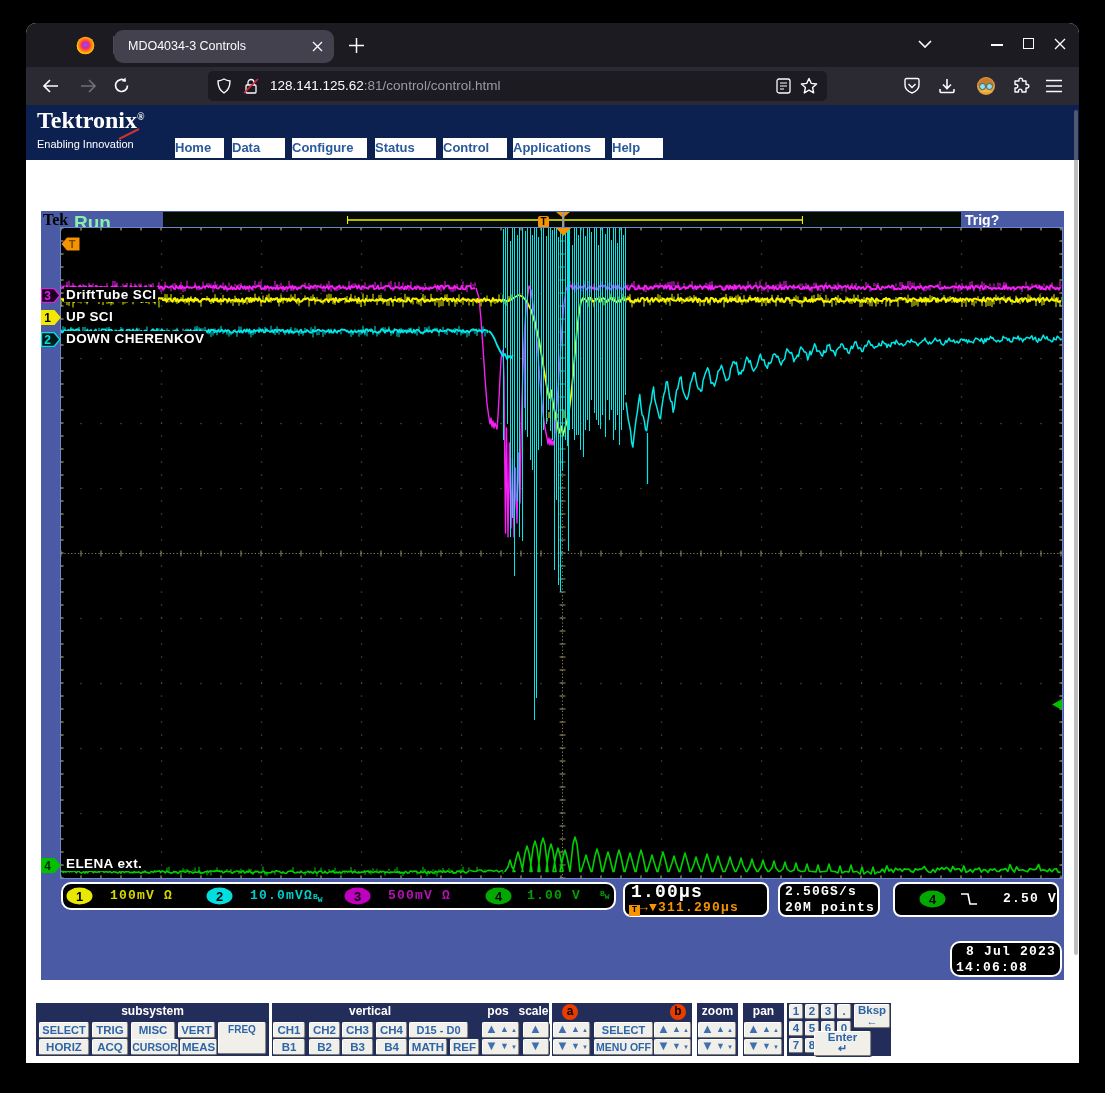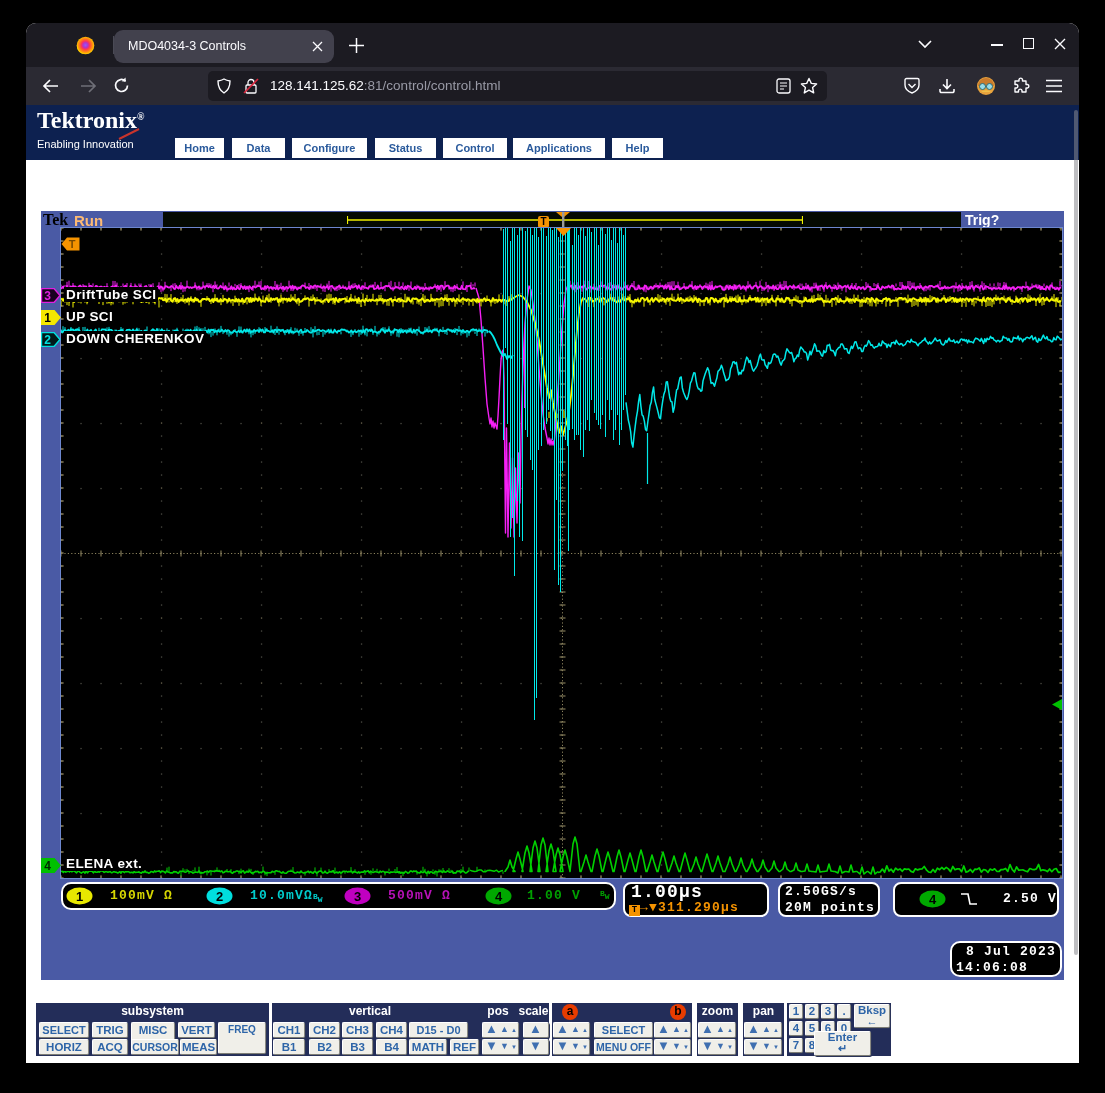--- a/index.html
+++ b/index.html
@@ -5,21 +5,21 @@
 body{width:1105px;height:1093px;background:#000;font-family:"Liberation Sans",sans-serif;position:relative;overflow:hidden}
 .abs{position:absolute}
 #win{left:26px;top:23px;width:1053px;height:1040px;background:#fff;border-radius:10px 10px 0 0;overflow:hidden}
 #tabbar{left:0;top:0;width:1053px;height:44px;background:#1c1b22}
 #tab{left:88px;top:7px;width:220px;height:33px;background:#42414d;border-radius:9px;color:#fbfbfe;font-size:12.5px;line-height:33px}
 #toolbar{left:0;top:44px;width:1053px;height:38px;background:#2b2a33}
 #urlbar{left:182px;top:48px;width:619px;height:30px;background:#1c1b22;border-radius:5px;color:#fbfbfe;font-size:13.5px;line-height:30px}
 .cicon{color:#fbfbfe}
 #page{left:0;top:82px;width:1053px;height:958px;background:#fff}
 #tekhdr{left:0;top:0;width:1053px;height:55px;background:#0d2150}
-.navbtn{top:33px;height:20px;background:#fff;color:#2a5a9c;font-weight:bold;font-size:11px;text-align:center;line-height:20px;font-family:"Liberation Sans",sans-serif}
+.navbtn{top:33px;height:20px;background:#fff;color:#2a5a9c;font-weight:bold;font-size:13px;text-align:left;line-height:20px;font-family:"Liberation Sans",sans-serif}
 #scope{left:15px;top:106px;width:1023px;height:769px;background:#4a5aa5;font-family:"Liberation Sans",sans-serif}
 #screen{left:20px;top:17px;width:1001px;height:650px;background:#000;outline:1px solid #6d87cf}
 .chlab{background:#000;color:#fff;font-weight:bold;font-size:13.5px;letter-spacing:0.4px;padding:0 2px;line-height:15px;height:15px}
 .rbox{background:#000;border:2px solid #fff;border-radius:10px;color:#fff}
 .pnl{background:#232d59;top:898px;height:53px}
 .phdr{color:#fff;font-weight:bold;font-size:12px;text-align:center;line-height:17px}
 .btn{white-space:nowrap;overflow:hidden;background:#f0efe9;border:1px solid;border-color:#ffffff #8a8a82 #7c7c74 #ffffff;border-radius:2px;color:#2e65a8;font-weight:bold;font-size:11.5px;text-align:center;box-shadow:1px 1px 0 #2a3358}
 .tri{line-height:1}
 </style></head><body>
 <div class="abs" id="win">
@@ -114,21 +114,21 @@
 <div class="abs" style="left:11px;top:33px;color:#fff;font-size:11px">Enabling Innovation</div>
 <div class="abs navbtn" style="left:149px;width:49px">Home</div>
 <div class="abs navbtn" style="left:206px;width:53px">Data</div>
 <div class="abs navbtn" style="left:266px;width:75px">Configure</div>
 <div class="abs navbtn" style="left:349px;width:61px">Status</div>
 <div class="abs navbtn" style="left:417px;width:64px">Control</div>
 <div class="abs navbtn" style="left:487px;width:92px">Applications</div>
 <div class="abs navbtn" style="left:586px;width:51px">Help</div>
 <div class="abs" id="scope">
 <div class="abs" style="left:2px;top:0px;color:#000;font-family:'Liberation Serif',serif;font-weight:bold;font-size:16px">Tek</div>
-<div class="abs" style="left:33px;top:1px;color:#fdba74;font-weight:bold;font-size:15px">Run</div>
+<div class="abs" style="left:33px;top:1px;color:#86efac;font-weight:bold;font-size:19px">Run</div>
 <div class="abs" style="left:122px;top:1px;width:798px;height:16px;background:#050a02"></div>
 <div class="abs" style="left:924px;top:1px;color:#fff;font-weight:bold;font-size:14px">Trig?</div>
 <svg class="abs" style="left:306px;top:4px" width="456" height="12" viewBox="0 0 456 12">
           <path d="M0.5 1 V9 M455.5 1 V9" stroke="#f0f000" stroke-width="1.2"></path>
           <path d="M0 5 H456" stroke="#f0f000" stroke-width="1.6"></path>
         </svg>
 <div class="abs" style="left:497px;top:5px;width:11px;height:12px;background:#f59300;color:#000;font-weight:bold;font-size:10px;text-align:center;line-height:12px;border-radius:2px">T</div>
 <svg class="abs" style="left:513px;top:1px" width="18" height="16" viewBox="0 0 18 16">
           <path d="M2 0 H8 V5 Z" fill="#f59300"></path>
           <path d="M16 0 H10 V5 Z" fill="#f59300"></path>

